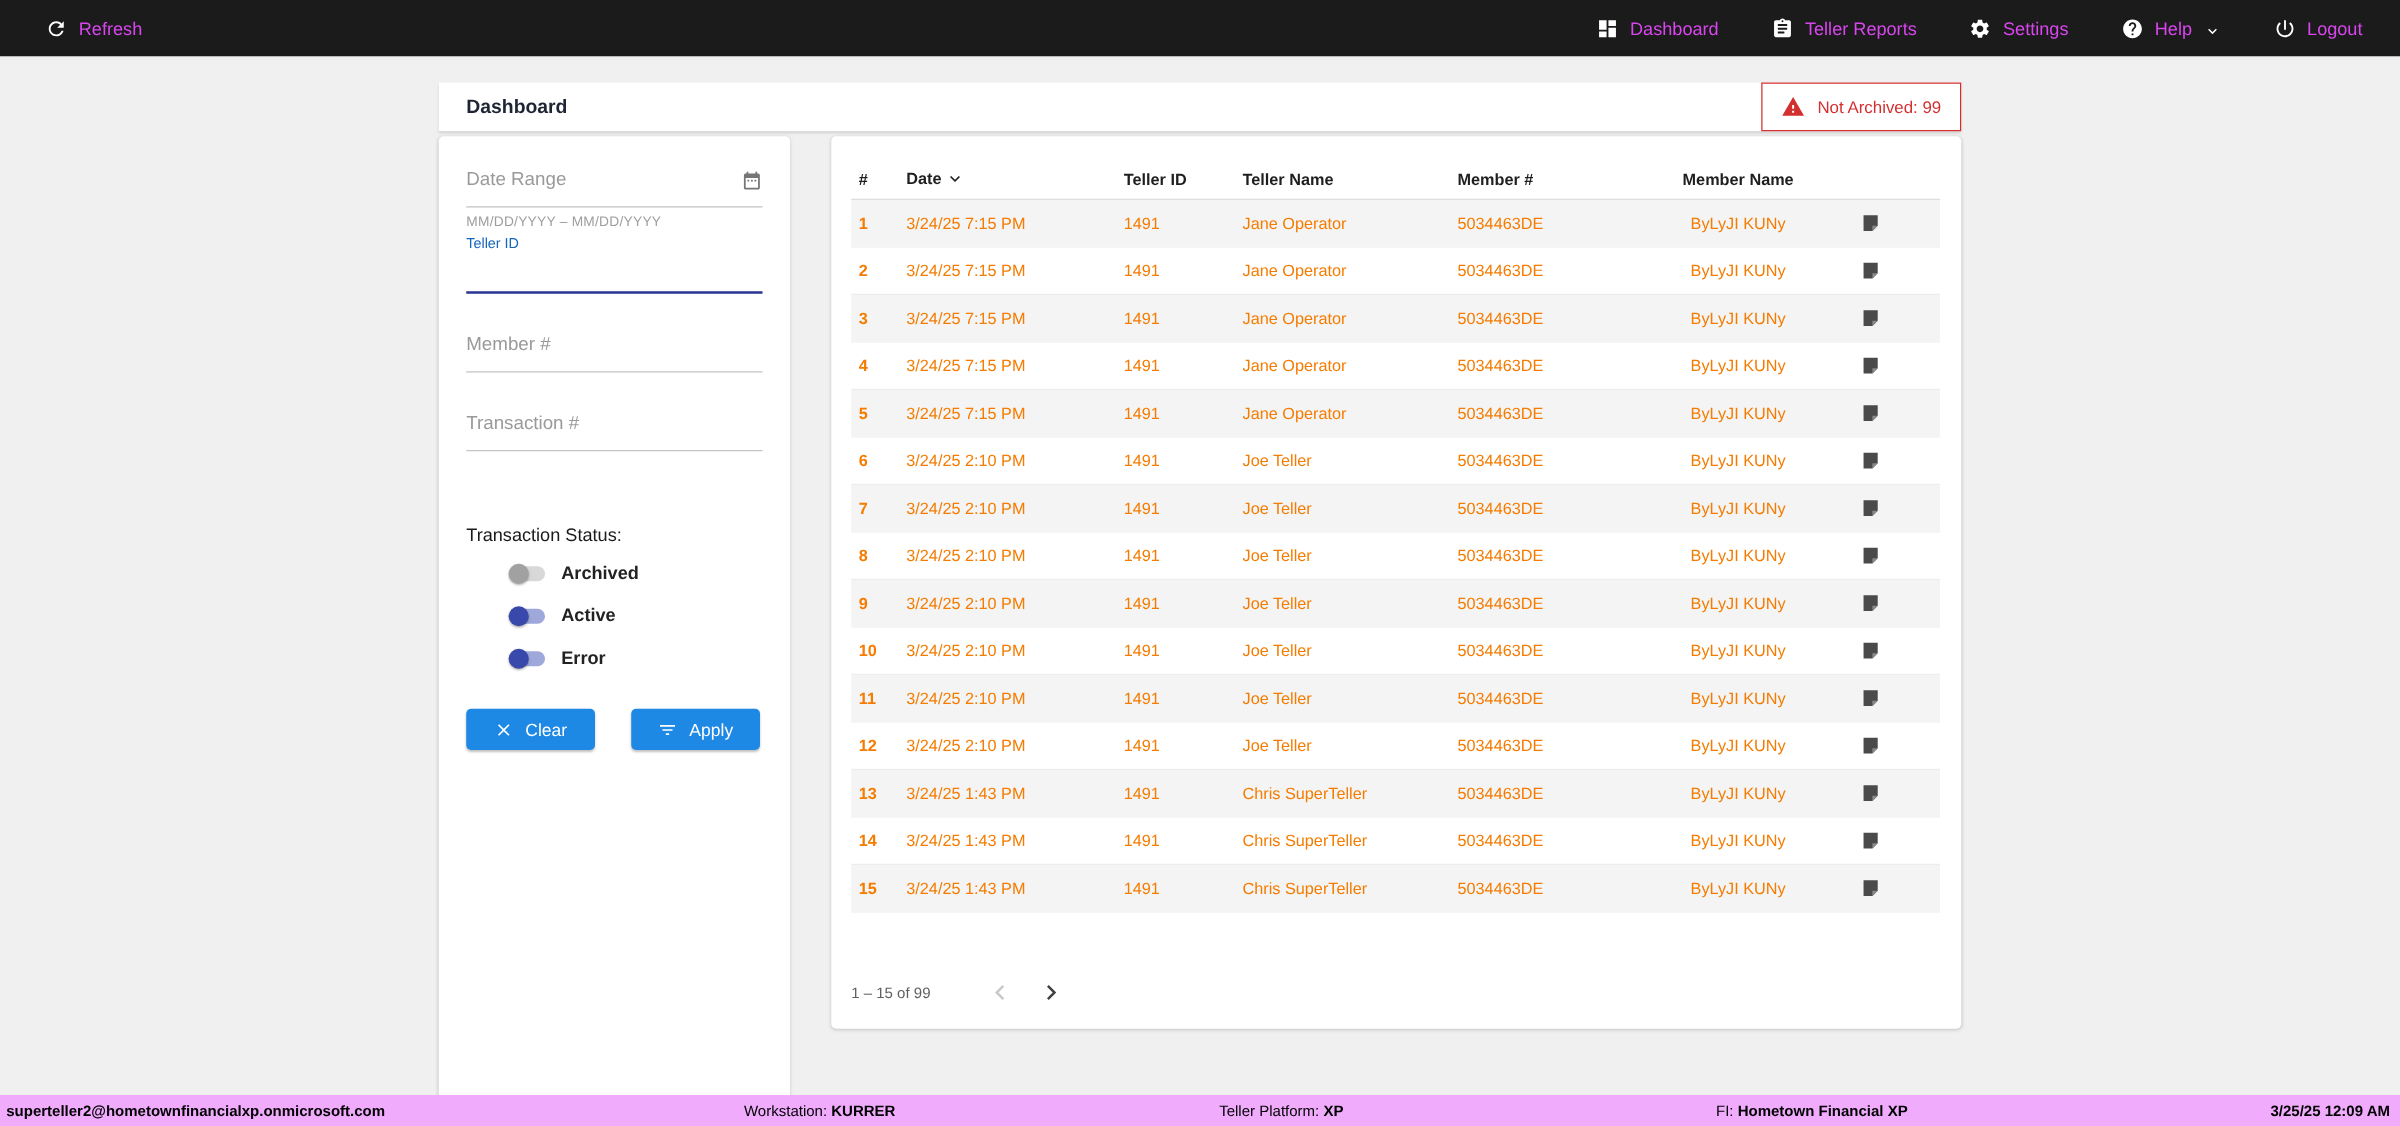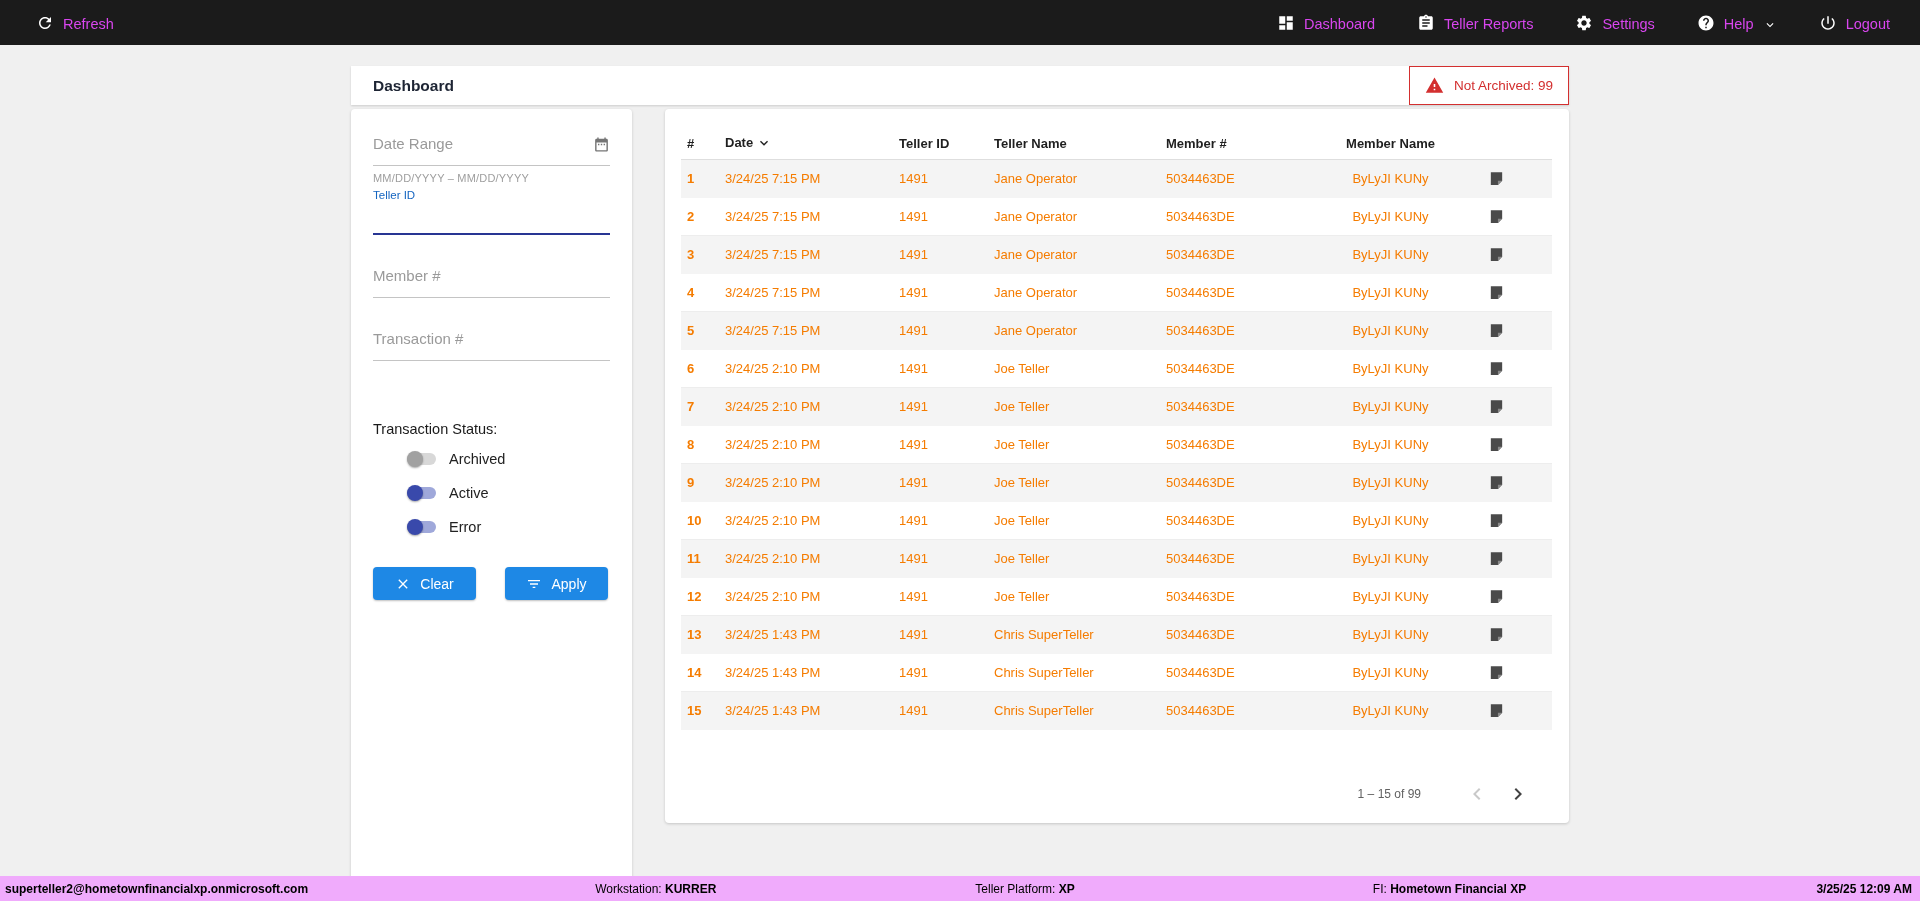--- a/index.html
+++ b/index.html
@@ -34,21 +34,21 @@
     padding:0 0 13px; font-family:inherit; }
   .ffield::placeholder { color:#9a9a9a; opacity:1; }
   .cal-icon { position:absolute; right:0; top:1px; cursor:pointer; }
   .helper { margin-top:6px; font-size:11px; color:#9e9e9e; letter-spacing:.2px; }
   .tid-label { margin-top:5px; font-size:11.5px; color:#1565c0; cursor:text; }
   .tid-input { width:100%; border:none; outline:none; background:transparent;
     border-bottom:2px solid #283593; height:34px; font-size:15px; font-family:inherit; }
   .field-block { margin-top:32px; }
   .status-label { margin-top:60px; font-size:14.5px; color:#1a1a1a; }
   .toggle-row { display:flex; align-items:center; gap:13px; padding-left:34px;
-    height:24px; margin-top:10px; cursor:pointer; }
+    height:24px; margin-top:10px; cursor:pointer;font-weight:bold; }
   .toggle-row:first-of-type { margin-top:12px; }
   .tgl { position:relative; width:29px; height:12px; border-radius:6px; background:#d8d8d8; flex:none; }
   .tgl .thumb { position:absolute; left:0; top:-2px; width:16px; height:16px; border-radius:50%;
     background:#a1a1a1; box-shadow:0 1px 2px rgba(0,0,0,.35); }
   .tgl.on { background:#9fa8da; }
   .tgl.on .thumb { background:var(--toggle-blue,#3949ab); }
   .toggle-label { font-size:14.5px; color:#222; }
   .btn-row { display:flex; gap:29px; margin-top:28px; }
   .btn { display:inline-flex; align-items:center; justify-content:center; gap:9px;
     min-width:103px; height:33px; background:var(--primary-blue,#1e88e5); color:#fff;
@@ -68,21 +68,21 @@
   .c1 { width:44px; padding-left:6px; }
   .c2 { width:174px; }
   .c3 { width:95px; }
   .c4 { width:172px; }
   .c5 { width:127px; }
   .c6 { width:195px;text-align:center; }
   .c7 { flex:1; display:flex; align-items:center; }
   .trow .c { color:var(--accent-orange,#f57c00); }
   .trow .c1 { font-weight:bold; }
   .sort-ic { vertical-align:-4px; margin-left:3px; }
-  .pagination { display:flex; align-items:center; justify-content:flex-end;
+  .pagination { display:flex; align-items:center; 
     margin-top:52px; padding-right:22px; font-size:12px; color:#616161; }
   .pgtext { margin-right:44px; }
   .pg-btn { width:24px; height:24px; margin-left:0; cursor:pointer; }
   .pg-prev { margin-right:17px; cursor:default; }
 
   
   .footer { position:absolute; left:0; right:0; bottom:0; height:25px; background:#f0abfc;
     font-size:12px; color:#000; }
   .footer .fitem { position:absolute; top:50%; transform:translateY(-50%); white-space:nowrap; }
   .f-user { left:5px; font-weight:bold; }

